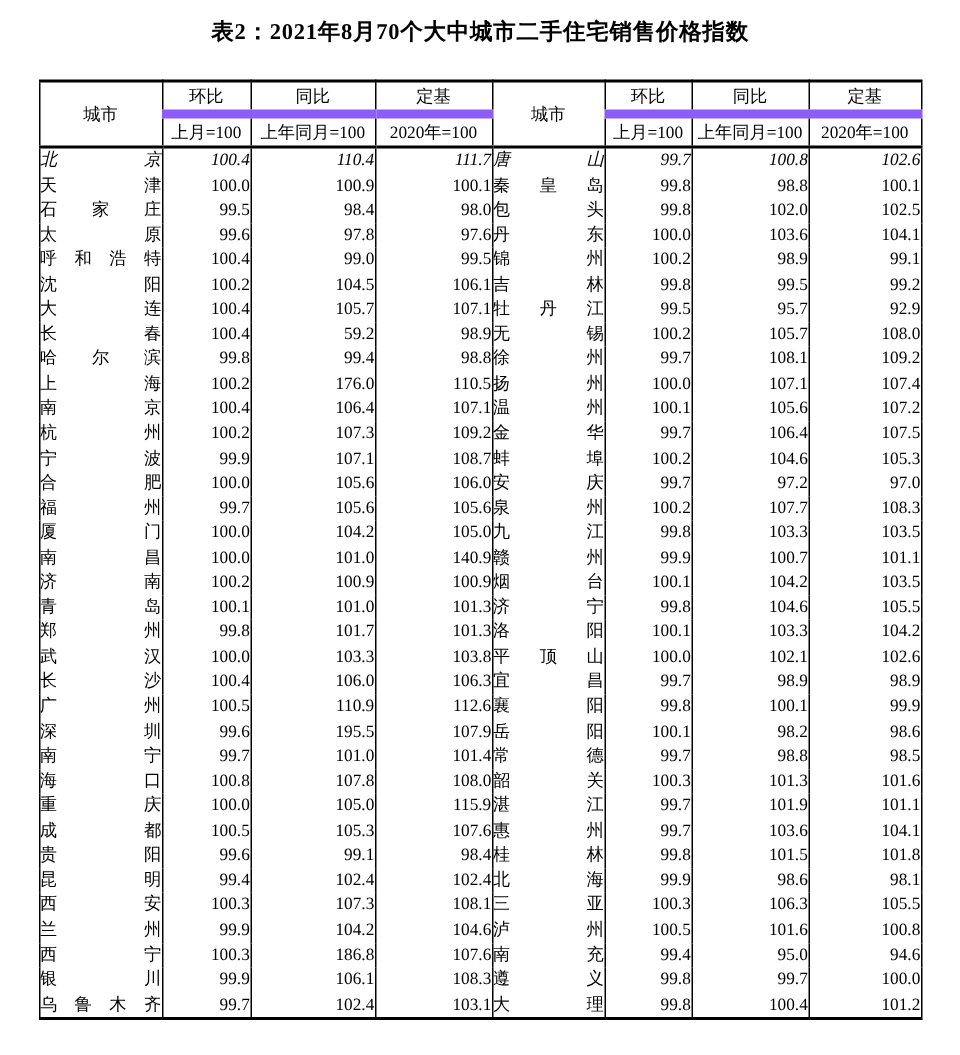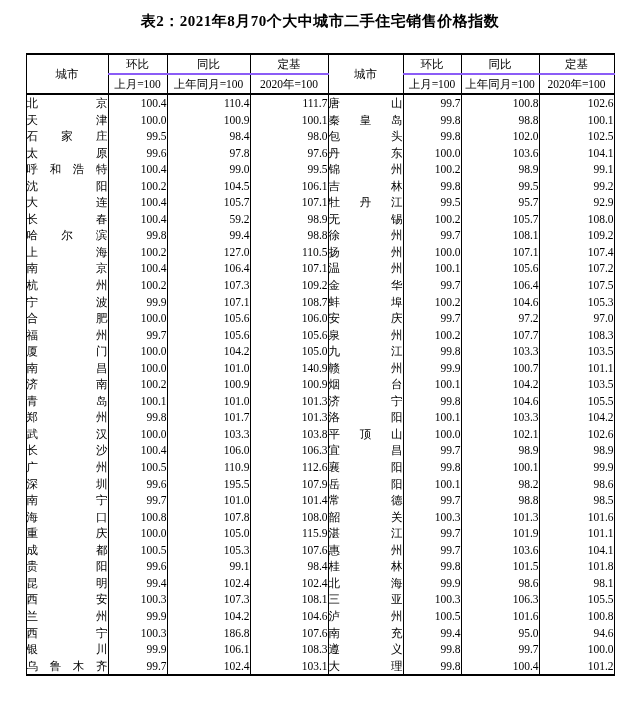--- a/index.html
+++ b/index.html
@@ -39,24 +39,24 @@
   table.idx th, table.idx td {
     border-left: 1px solid #000;
     border-right: 1px solid #000;
     padding: 0;
     font-weight: normal;
     font-size: 11.5px;
     overflow: hidden;
     white-space: nowrap;
   }
   thead th { height: 18px; text-align: center; vertical-align: middle; }
-  thead tr.sub th { border-top: 2px solid #8b5cf6; }
+  thead tr.sub th { border-top: 6px solid #8b5cf6; }
   thead th.cityhead { vertical-align: middle; }
   tbody tr td { height: 16.55px; line-height: 16.55px; }
-  tbody tr:first-child td { border-top: 2px solid #000; }
+  tbody tr:first-child td { border-top: 2px solid #000; font-style: italic; }
   td.city {
     font-size: 12px;
     padding: 0 12px;
     text-align: justify;
     text-align-last: justify;
     -moz-text-align-last: justify;
   }
   td.num {
     text-align: right;
     padding-right: 9px;
@@ -186,21 +186,21 @@
           <td class="num">99.4</td>
           <td class="num">98.8</td>
           <td class="city">徐州</td>
           <td class="num">99.7</td>
           <td class="num">108.1</td>
           <td class="num">109.2</td>
         </tr>
         <tr>
           <td class="city">上海</td>
           <td class="num">100.2</td>
-          <td class="num">127.0</td>
+          <td class="num">176.0</td>
           <td class="num">110.5</td>
           <td class="city">扬州</td>
           <td class="num">100.0</td>
           <td class="num">107.1</td>
           <td class="num">107.4</td>
         </tr>
         <tr>
           <td class="city">南京</td>
           <td class="num">100.4</td>
           <td class="num">106.4</td>

